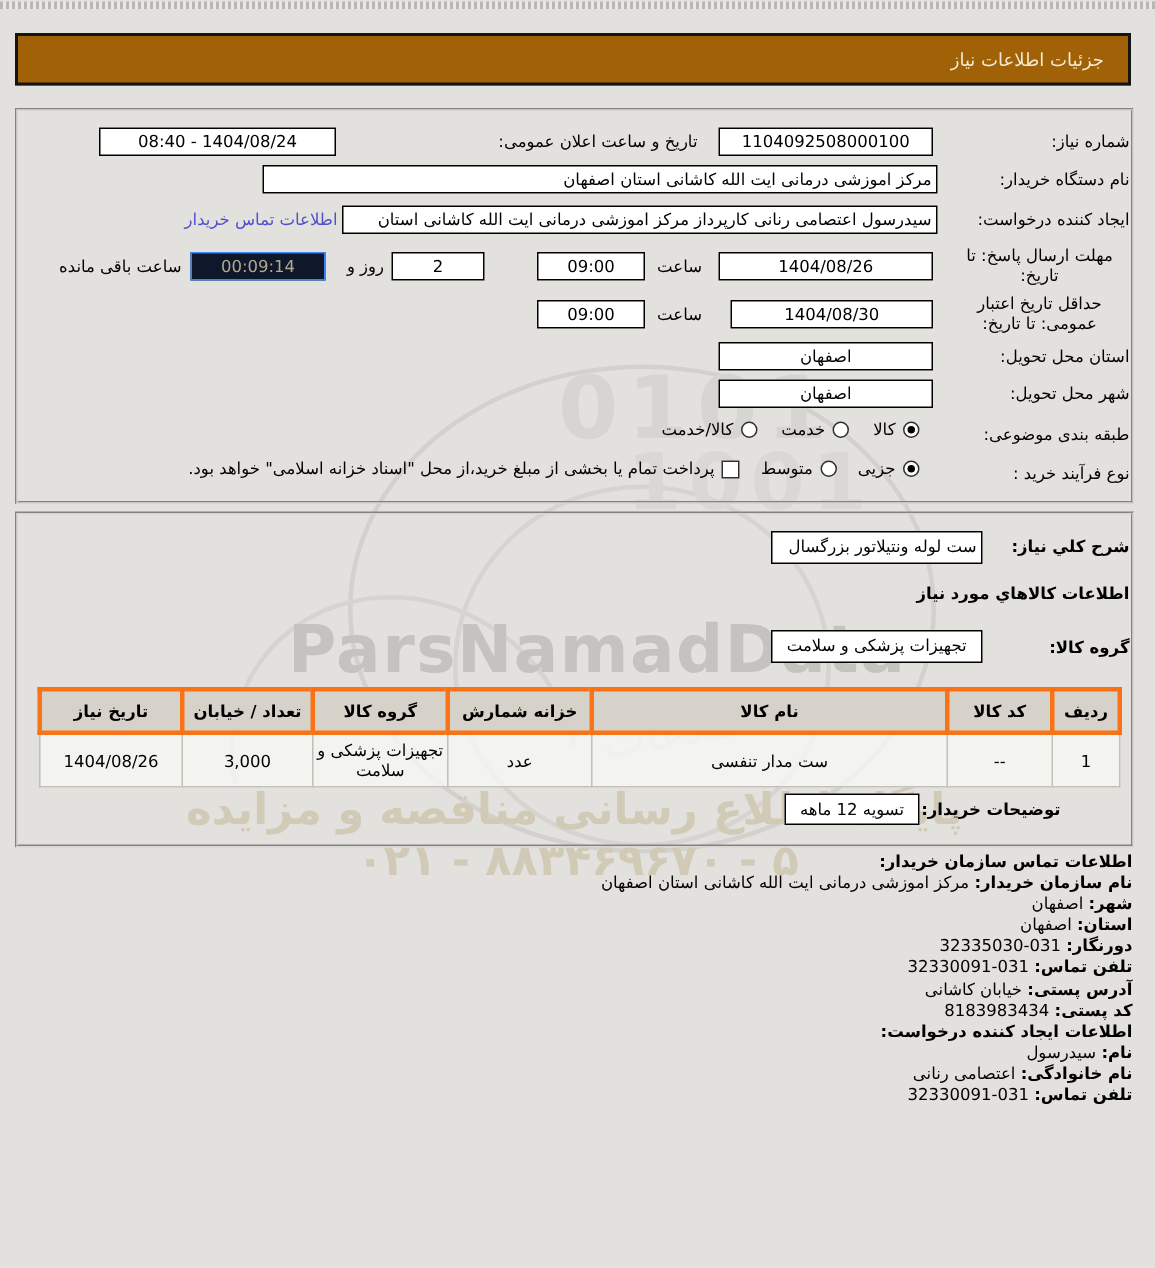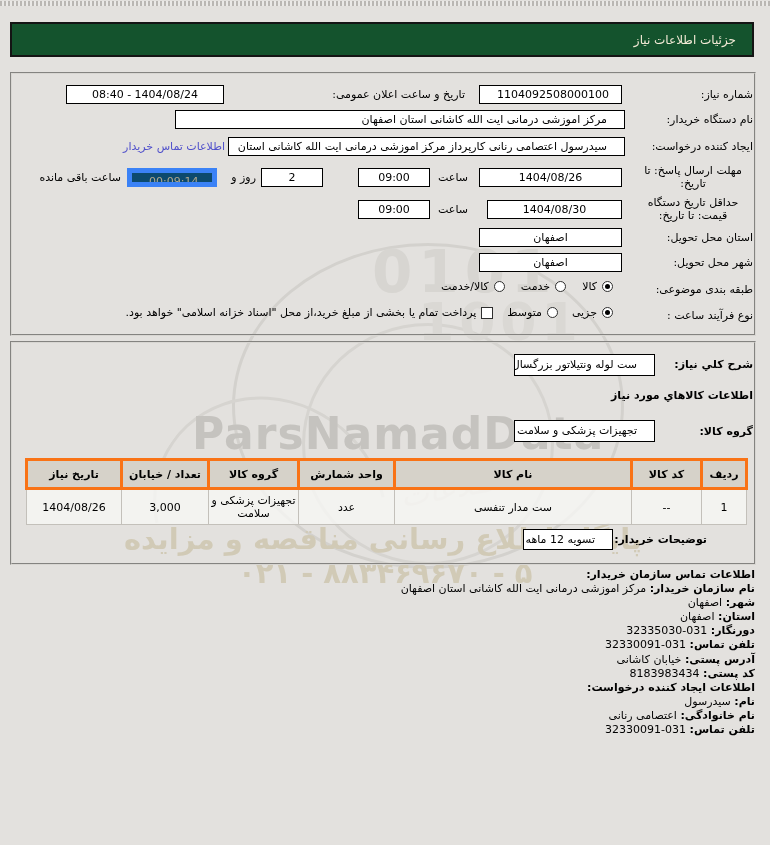--- a/index.html
+++ b/index.html
@@ -13,36 +13,36 @@
   .nowrap { white-space:nowrap; }
   .ltr { direction:ltr; unicode-bidi:embed; }
   .bold { font-weight:bold; }
 
   
   .dots { top:1px; left:0; width:770px; height:5px;
     background:repeating-linear-gradient(90deg,#aca9a5 0 2px,#ecebe9 2px 4px); opacity:.75; }
 
   
   .titlebar { left:10px; top:22px; width:744px; height:35px;
-    background:#14532d; border:2px solid #141414;
+    background:#a16207; border:2px solid #141414;
     display:flex; align-items:center; padding-right:16px;
     color:#f3ead6; font-size:12px; }
 
   
   .panel { left:10px; width:746px; border:2px groove #d8d6d2; }
   .panel1 { top:72px; height:264px; }
   .panel2 { top:341px; height:224px; }
 
   .lbl { position:absolute; white-space:nowrap; }
   .lbl2 { position:absolute; width:120px; text-align:center; line-height:13px; }
   .box { position:absolute; background:#fff; border:1px solid #000;
-    height:19px; line-height:17px; padding:0 17px; overflow:hidden; white-space:nowrap; }
+    height:19px; line-height:17px; padding:0 3px; overflow:hidden; white-space:nowrap; }
   .center { text-align:center; }
   .rightal { text-align:right; }
-  .timer { background:#0c4a6e; border:5px solid #3b82f6; color:#b2a88d;text-align:right; }
+  .timer { background:#0f172a; border:1px solid #3b82f6; color:#b2a88d; }
   .link { color:#5050cb; cursor:pointer; }
 
   .optgroup { position:absolute; display:flex; align-items:center; gap:16px; }
   .opt { display:flex; align-items:center; gap:5px; }
   .radio { width:11px; height:11px; border:1px solid #2f2f2f; border-radius:50%;
     background:#fff; display:inline-block; position:relative; flex:0 0 auto; }
   .radio.sel::after { content:""; position:absolute; inset:2px; background:#000; border-radius:50%; }
   .checkbox { width:12px; height:12px; border:1px solid #2f2f2f; background:#fff;
     display:inline-block; flex:0 0 auto; }
 
@@ -114,21 +114,21 @@
 
 <div class="lbl2" style="right:17px; top:164px;">مهلت ارسال پاسخ: تا تاریخ:</div>
 <div class="box center ltr" style="right:148px; top:168px; width:143px;">1404/08/26</div>
 <div class="lbl" style="right:302px; top:171px;">ساعت</div>
 <div class="box center ltr" style="right:340px; top:168px; width:72px;">09:00</div>
 <div class="box center ltr" style="right:447px; top:168px; width:62px;">2</div>
 <div class="lbl" style="right:514px; top:171px;">روز و</div>
 <div class="box center ltr timer" style="right:553px; top:168px; width:90px;">00:09:14</div>
 <div class="lbl" style="right:649px; top:171px;">ساعت باقی مانده</div>
 
-<div class="lbl2" style="right:17px; top:196px;">حداقل تاریخ دستگاه قیمت: تا تاریخ:</div>
+<div class="lbl2" style="right:17px; top:196px;">حداقل تاریخ اعتبار عمومی: تا تاریخ:</div>
 <div class="box center ltr" style="right:148px; top:200px; width:135px;">1404/08/30</div>
 <div class="lbl" style="right:302px; top:203px;">ساعت</div>
 <div class="box center ltr" style="right:340px; top:200px; width:72px;">09:00</div>
 
 <div class="lbl" style="right:17px; top:231px;">استان محل تحویل:</div>
 <div class="box center" style="right:148px; top:228px; width:143px;">اصفهان</div>
 
 <div class="lbl" style="right:17px; top:256px;">شهر محل تحویل:</div>
 <div class="box center" style="right:148px; top:253px; width:143px;">اصفهان</div>
 
@@ -141,21 +141,21 @@
   <span class="opt">
     <span class="radio"></span>
     <span>خدمت</span>
   </span>
   <span class="opt">
     <span class="radio"></span>
     <span>کالا/خدمت</span>
   </span>
 </div>
 
-<div class="lbl" style="right:17px; top:309px;">نوع فرآیند ساعت :</div>
+<div class="lbl" style="right:17px; top:309px;">نوع فرآیند خرید :</div>
 <div class="optgroup" style="right:157px; top:306px; gap:14px;">
   <span class="opt">
     <span class="radio sel"></span>
     <span>جزیی</span>
   </span>
   <span class="opt">
     <span class="radio"></span>
     <span>متوسط</span>
   </span>
   <span class="opt">
@@ -180,21 +180,21 @@
     <col style="width:96px">
       <col style="width:90px">
       <col style="width:87px">
       <col style="width:95px">
   </colgroup>
   <tbody>
       <tr>
     <th>ردیف</th>
     <th>کد کالا</th>
     <th>نام کالا</th>
-    <th>واحد شمارش</th>
+    <th>خزانه شمارش</th>
     <th>گروه کالا</th>
     <th>تعداد / خیابان</th>
     <th>تاریخ نیاز</th>
   </tr>
   <tr>
     <td class="ltr">1</td>
     <td class="ltr">--</td>
     <td>ست مدار تنفسی</td>
     <td>عدد</td>
     <td>تجهیزات پزشکی و سلامت</td>

